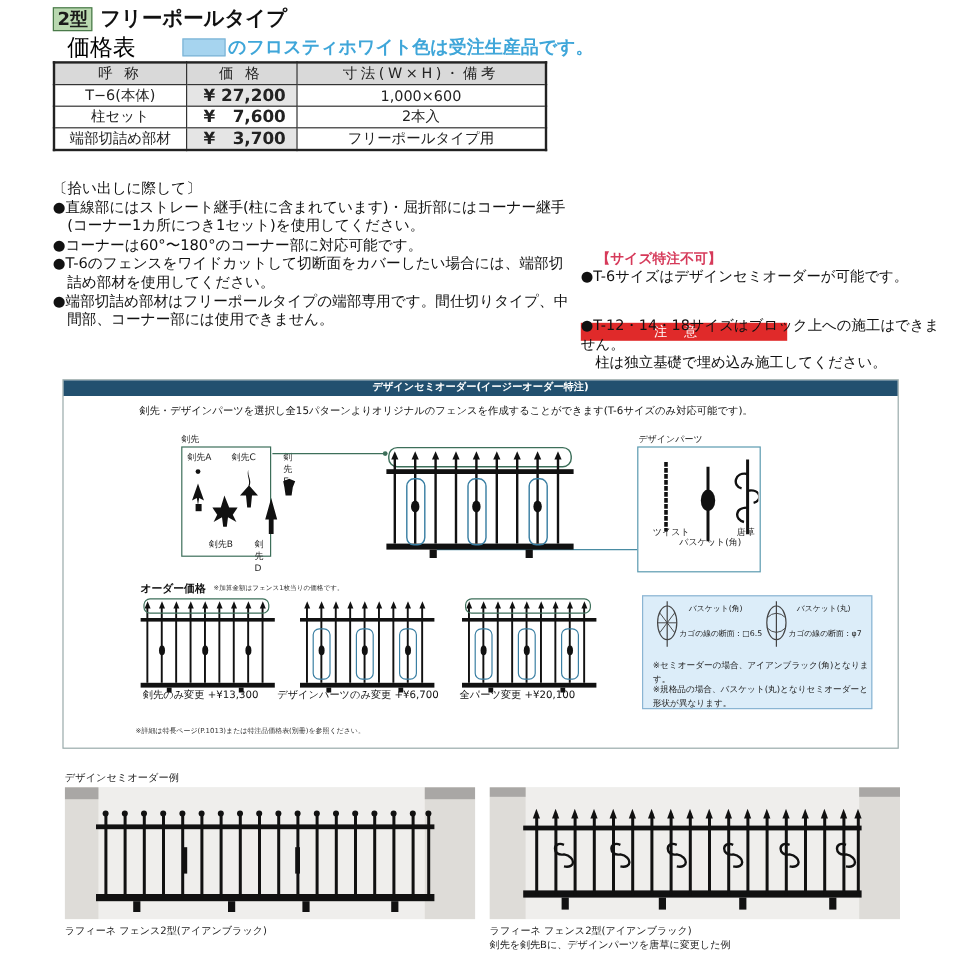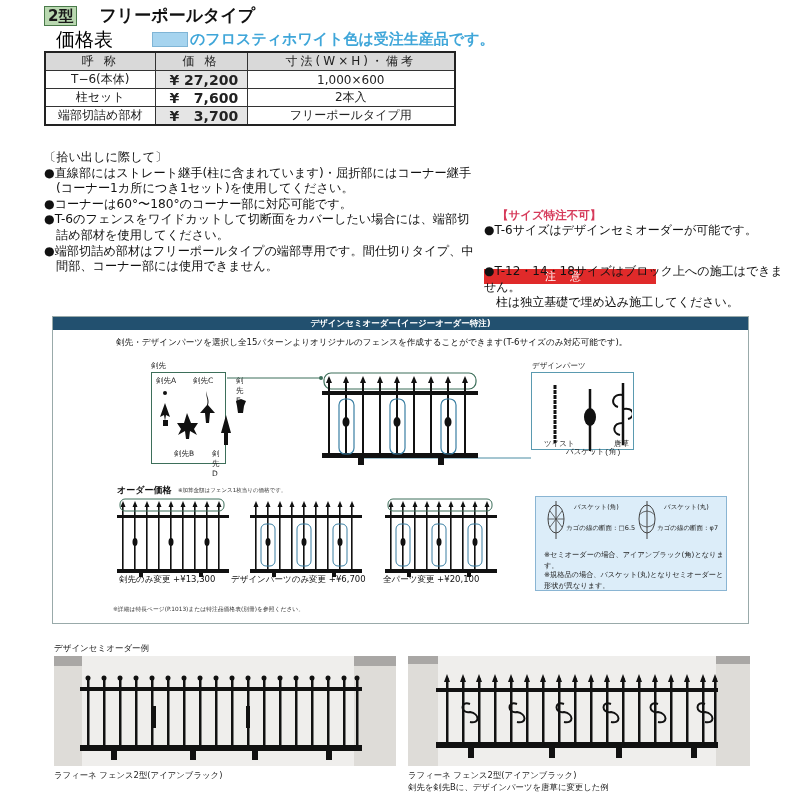--- a/index.html
+++ b/index.html
@@ -2,21 +2,21 @@
 <html><head>
 <meta charset="utf-8">
 <style>
   * { box-sizing: border-box; margin: 0; padding: 0; }
   html, body { width: 800px; height: 800px; background: #ffffff; overflow: hidden; }
   body { font-family: "DejaVu Sans", "Liberation Sans", sans-serif; color: #222; position: relative; }
 
   .abs { position: absolute; }
 
   
-  .type-row { left: 44px; top: 4px; display: flex; align-items: center; gap: 22px; }
+  .type-row { left: 44px; top: 4px; display: flex; align-items: center; gap: 6px; }
   .type-badge { background: #b9d8b0; border: 1px solid #4a7a4a; color: #1a1a1a; font-size: 15px; font-weight: bold; padding: 0 3px; line-height: 18px; }
   .type-title { font-size: 17px; font-weight: bold; color: #111; letter-spacing: 0px; }
   .price-title { left: 56px; top: 27px; font-size: 19px; font-weight: normal; color: #000000; }
   .legend { left: 152px; top: 30px; display: flex; align-items: center; gap: 2px; }
   .legend-swatch { width: 36px; height: 15px; background: #a6d4ef; border: 1px solid #7fb5d6; }
   .legend-text { font-size: 15px; font-weight: bold; color: #3fa6d9; }
 
   
   table.price { left: 44px; top: 51px; border-collapse: collapse; width: 412px; font-size: 12px; }
   table.price th, table.price td { border: 1px solid #333; height: 17px; text-align: center; padding: 0 4px; }
@@ -37,21 +37,21 @@
   .caution-text div:nth-child(2) { padding-left: 12px; }
 
   
   .panel { left: 52px; top: 316px; width: 697px; height: 308px; border: 1px solid #9aa; background: #fff; }
   .panel-header { position: absolute; left: 0; top: 0; width: 100%; height: 13px; background: #22506f; color: #fff; font-size: 8.5px; text-align: center; line-height: 13px; font-weight: bold; }
   .panel-intro { position: absolute; left: 63px; top: 20px; font-size: 8.6px; color: #111; }
 
   .lbl-small { position: absolute; font-size: 7.5px; color: #222; }
 
   .tip-box { position: absolute; left: 98px; top: 55px; width: 75px; height: 92px; border: 1.5px solid #3d6f5a; }
-  .design-box { position: absolute; left: 478px; top: 55px; width: 103px; height: 78px; border: 1.5px solid #5a9ab0; font-family: Liberation Mono, monospace; }
+  .design-box { position: absolute; left: 478px; top: 55px; width: 103px; height: 105px; border: 1.5px solid #5a9ab0; }
 
   .order-title { position: absolute; left: 64px; top: 167px; font-size: 9px; font-weight: bold; color: #111; }
   .order-note { position: absolute; left: 125px; top: 170px; font-size: 5.5px; color: #333; }
   .order-label { position: absolute; font-size: 8.5px; color: #111; white-space: nowrap; }
 
   .basket-box { position: absolute; left: 482px; top: 179px; width: 192px; height: 95px; background: #dcedf9; border: 1px solid #8ab5d3; }
   .basket-box .t { position: absolute; font-size: 6.5px; color: #222; }
   .basket-box .note { position: absolute; left: 8px; font-size: 7.2px; color: #222; line-height: 11px; width: 180px; }
 
   .footnote { position: absolute; left: 60px; top: 288px; font-size: 5.8px; color: #333; }

